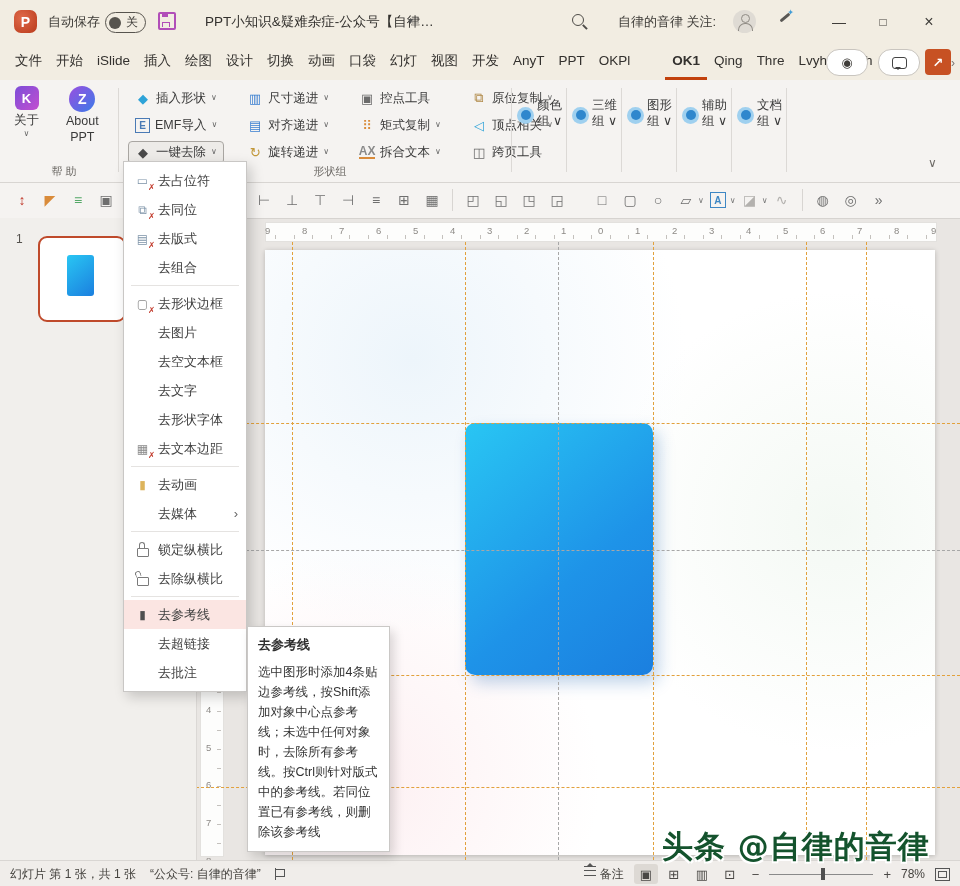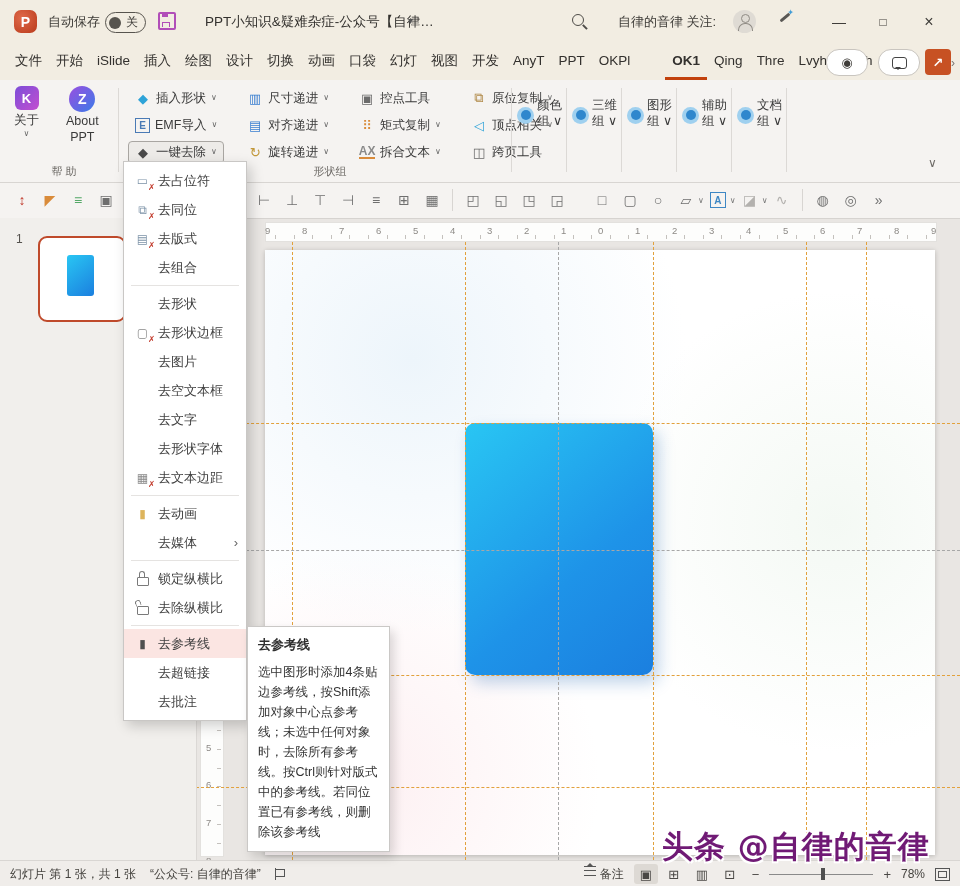--- a/index.html
+++ b/index.html
@@ -121,21 +121,21 @@
   .view-btn{width:24px;height:20px;display:flex;align-items:center;justify-content:center;font-size:13px;color:#4a4845;border-radius:3px;}
   .view-btn.active{background:#ddd9d4;}
   .zslider{width:104px;height:14px;position:relative;}
   .ztrack{position:absolute;left:0;right:0;top:7px;height:1px;background:#8a8a8a;}
   .ztick{position:absolute;left:50%;top:4px;width:1px;height:7px;background:#8a8a8a;}
   .zthumb{position:absolute;left:52px;top:1px;width:4px;height:12px;background:#4f4f4f;}
   .zbtn{font-size:13px;color:#4a4845;}
   .fit-glyph{width:13px;height:11px;border:1.3px solid #555;position:relative;display:inline-block;}
   .fit-glyph::before{content:"";position:absolute;inset:2px;border:1px solid #555;}
 
-  .watermark{position:absolute;left:662px;top:826px;font-size:31px;font-weight:900;letter-spacing:1px;color:#701a75;z-index:40;font-family:"DejaVu Sans",sans-serif;text-shadow:1.5px 1.5px 0 #fff,-1.5px -1.5px 0 #fff,1.5px -1.5px 0 #fff,-1.5px 1.5px 0 #fff;white-space:nowrap;}
+  .watermark{position:absolute;left:662px;top:826px;font-size:31px;font-weight:900;letter-spacing:1px;color:#14532d;z-index:40;font-family:"DejaVu Sans",sans-serif;text-shadow:1.5px 1.5px 0 #fff,-1.5px -1.5px 0 #fff,1.5px -1.5px 0 #fff,-1.5px 1.5px 0 #fff;white-space:nowrap;}
 </style>
 </head>
 <body>
 
 <div class="app">
 
   <div class="titlebar">
     <div class="ppt-logo">P</div>
     <div class="autosave">自动保存</div>
     <div class="toggle">
@@ -430,24 +430,20 @@
       <div class="menu-item">
         <span class="mi-ic" style="color: rgb(125, 147, 168);">▤<span class="badge">✗</span></span>
         <span>去版式</span>
       </div>
       <div class="menu-item">
         <span class="mi-ic"></span>
         <span>去组合</span>
       </div>
       <div class="menu-sep"></div>
       <div class="menu-item">
-        <span class="mi-ic"></span>
-        <span>去形状</span>
-      </div>
-      <div class="menu-item">
         <span class="mi-ic" style="color: rgb(138, 138, 138);">▢<span class="badge">✗</span></span>
         <span>去形状边框</span>
       </div>
       <div class="menu-item">
         <span class="mi-ic"></span>
         <span>去图片</span>
       </div>
       <div class="menu-item">
         <span class="mi-ic"></span>
         <span>去空文本框</span>

